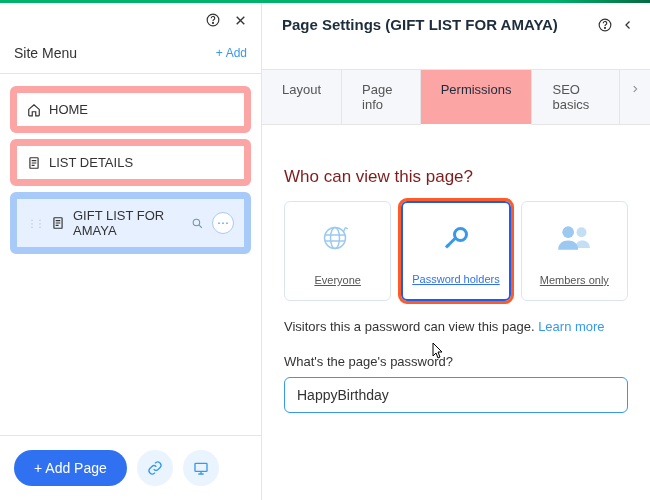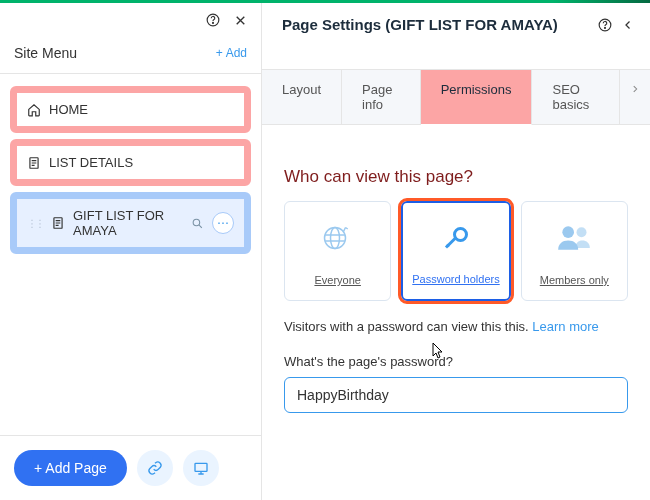--- a/index.html
+++ b/index.html
@@ -405,21 +405,21 @@
                 <path d="M5 34c0-7 5-11 12-11s12 4 12 11z"></path>
                 <circle cx="33" cy="13" r="6" opacity="0.6"></circle>
                 <path d="M25 32c1-6 4-9 9-9s9 3 9 9z" opacity="0.6"></path>
               </svg>
           </span>
           <span class="card-label">Members only</span>
         </div>
       </div>
 
       <div class="desc">
-        <span>Visitors with a password can view this this.</span>
+        <span>Visitors this a password can view this page.</span>
         <span> </span>
         <span class="learn-more">Learn more</span>
       </div>
 
       <div class="pwd-label">What's the page's password?</div>
       <input class="pwd-input" type="text" value="HappyBirthday" style="">
     </div>
   </div>
 </div>
 

